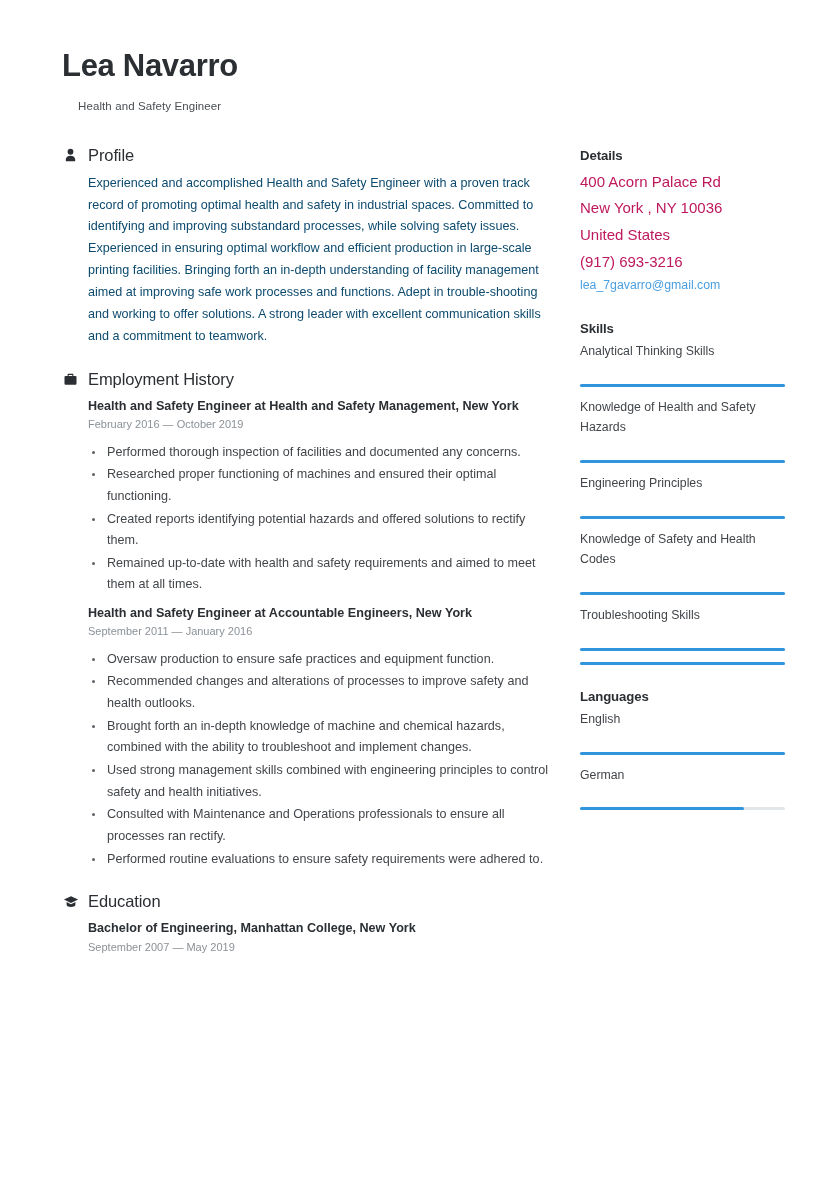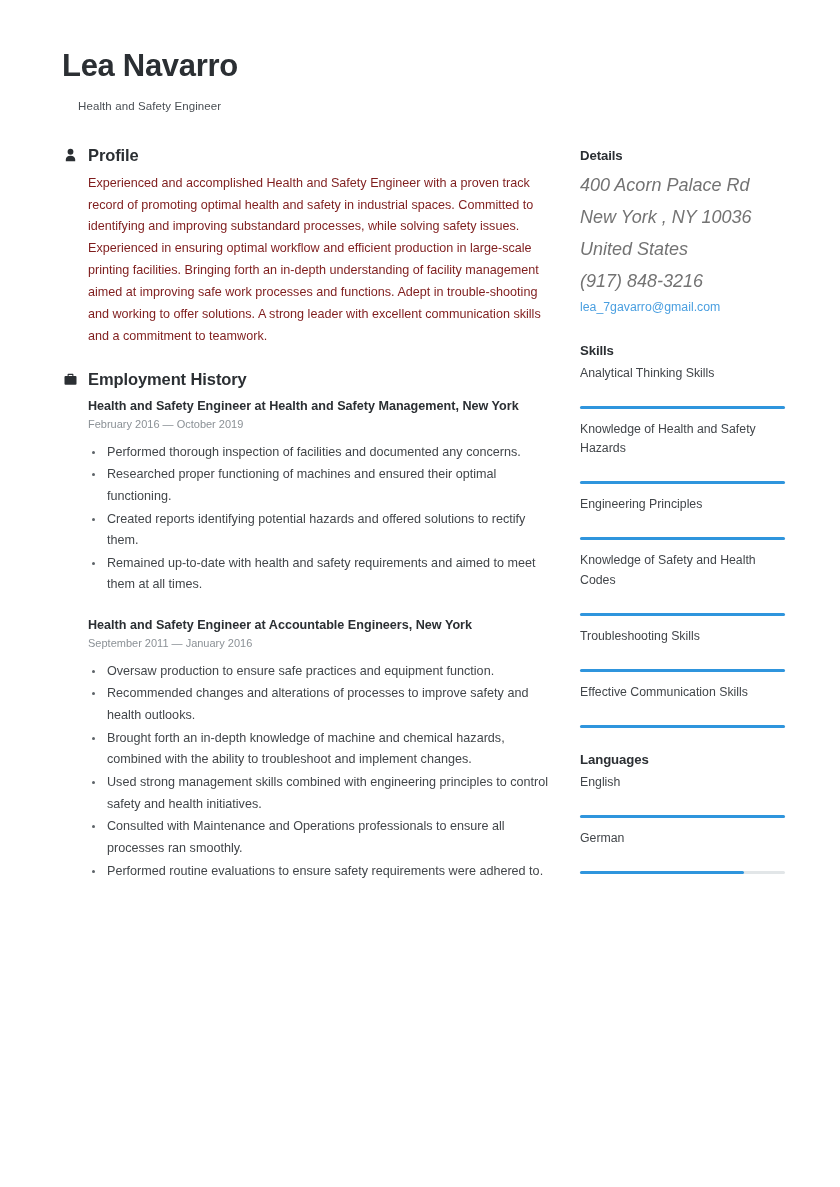--- a/index.html
+++ b/index.html
@@ -62,33 +62,33 @@
     height: 17px;
     flex: 0 0 17px;
     display: flex;
     align-items: center;
     justify-content: center;
     color: #2b2f33;
   }
   .section-icon svg { display: block; }
   .section-title {
     font-size: 16.5px;
-    font-weight: 700;
+    font-weight: 400;
     color: #2b2f33;
     letter-spacing: -0.1px;
   }
   .section-body { padding-left: 26px; }
 
   .profile-text {
     font-size: 12.6px;
     line-height: 1.74;
-    color: #7f1d1d;
-  }
-
-  .entry { margin-bottom: 20px; }
+    color: #0c4a6e;
+  }
+
+  .entry { margin-bottom: 8px; }
   .entry:last-child { margin-bottom: 0; }
   .entry-title {
     font-size: 12.6px;
     font-weight: 700;
     color: #2b2f33;
     line-height: 1.45;
     margin-bottom: 2px;
   }
   .entry-date {
     font-size: 11px;
@@ -124,24 +124,23 @@
   
   .side-block { margin-bottom: 24px; }
   .side-title {
     font-size: 13.2px;
     font-weight: 700;
     color: #2b2f33;
     margin-bottom: 6px;
     letter-spacing: -0.1px;
   }
   .side-line {
-    font-size: 18px;
+    font-size: 15px;
     line-height: 1.78;
-    color: #737373;
-    font-style: italic;
+    color: #be185d;
   }
   .side-link {
     font-size: 12.3px;
     line-height: 1.78;
     color: #4a9fe0;
     text-decoration: none;
     word-break: break-all;
   }
 
   .rated-item { margin-bottom: 2px; }
@@ -221,39 +220,56 @@
           </div>
 
           <div class="entry">
             <div class="entry-title">Health and Safety Engineer at Accountable Engineers, New York</div>
             <div class="entry-date">September 2011 — January 2016</div>
             <ul class="bullets">
               <li>Oversaw production to ensure safe practices and equipment function.</li>
               <li>Recommended changes and alterations of processes to improve safety and health outlooks.</li>
               <li>Brought forth an in-depth knowledge of machine and chemical hazards, combined with the ability to troubleshoot and implement changes.</li>
               <li>Used strong management skills combined with engineering principles to control safety and health initiatives.</li>
-              <li>Consulted with Maintenance and Operations professionals to ensure all processes ran smoothly.</li>
+              <li>Consulted with Maintenance and Operations professionals to ensure all processes ran rectify.</li>
               <li>Performed routine evaluations to ensure safety requirements were adhered to.</li>
             </ul>
           </div>
 
         </div>
       </div>
 
+      <div class="section">
+        <div class="section-head">
+          <span class="section-icon">
+            <svg width="16" height="16" viewBox="0 0 16 16" fill="currentColor">
+              <path d="M8 2.3 0.9 5.6 8 8.9l7.1-3.3L8 2.3z"></path>
+              <path d="M3.6 8.1v2.6c0 1.3 2 2.3 4.4 2.3s4.4-1 4.4-2.3V8.1L8 10.2 3.6 8.1z"></path>
+            </svg>
+          </span>
+          <span class="section-title">Education</span>
+        </div>
+        <div class="section-body">
+          <div class="entry">
+            <div class="entry-title">Bachelor of Engineering, Manhattan College, New York</div>
+            <div class="entry-date tight">September 2007 — May 2019</div>
+          </div>
+        </div>
+      </div>
 
     </div>
 
     <div class="col-side">
 
       <div class="side-block">
         <div class="side-title">Details</div>
         <div class="side-line">400 Acorn Palace Rd</div>
         <div class="side-line">New York , NY 10036</div>
         <div class="side-line">United States</div>
-        <div class="side-line">(917) 848-3216</div>
+        <div class="side-line">(917) 693-3216</div>
         <a class="side-link" href="#">lea_7gavarro@gmail.com</a>
       </div>
 
       <div class="side-block">
         <div class="side-title">Skills</div>
 
         <div class="rated-item">
           <div class="rated-label">Analytical Thinking Skills</div>
           <div class="rated-track">
             <div class="rated-fill" style="width: 100%;"></div>
@@ -277,21 +293,20 @@
             <div class="rated-fill" style="width: 100%;"></div>
           </div>
         </div>
         <div class="rated-item">
           <div class="rated-label">Troubleshooting Skills</div>
           <div class="rated-track">
             <div class="rated-fill" style="width: 100%;"></div>
           </div>
         </div>
         <div class="rated-item">
-          <div class="rated-label">Effective Communication Skills</div>
           <div class="rated-track">
             <div class="rated-fill" style="width: 100%;"></div>
           </div>
         </div>
       </div>
 
       <div class="side-block">
         <div class="side-title">Languages</div>
 
         <div class="rated-item">

